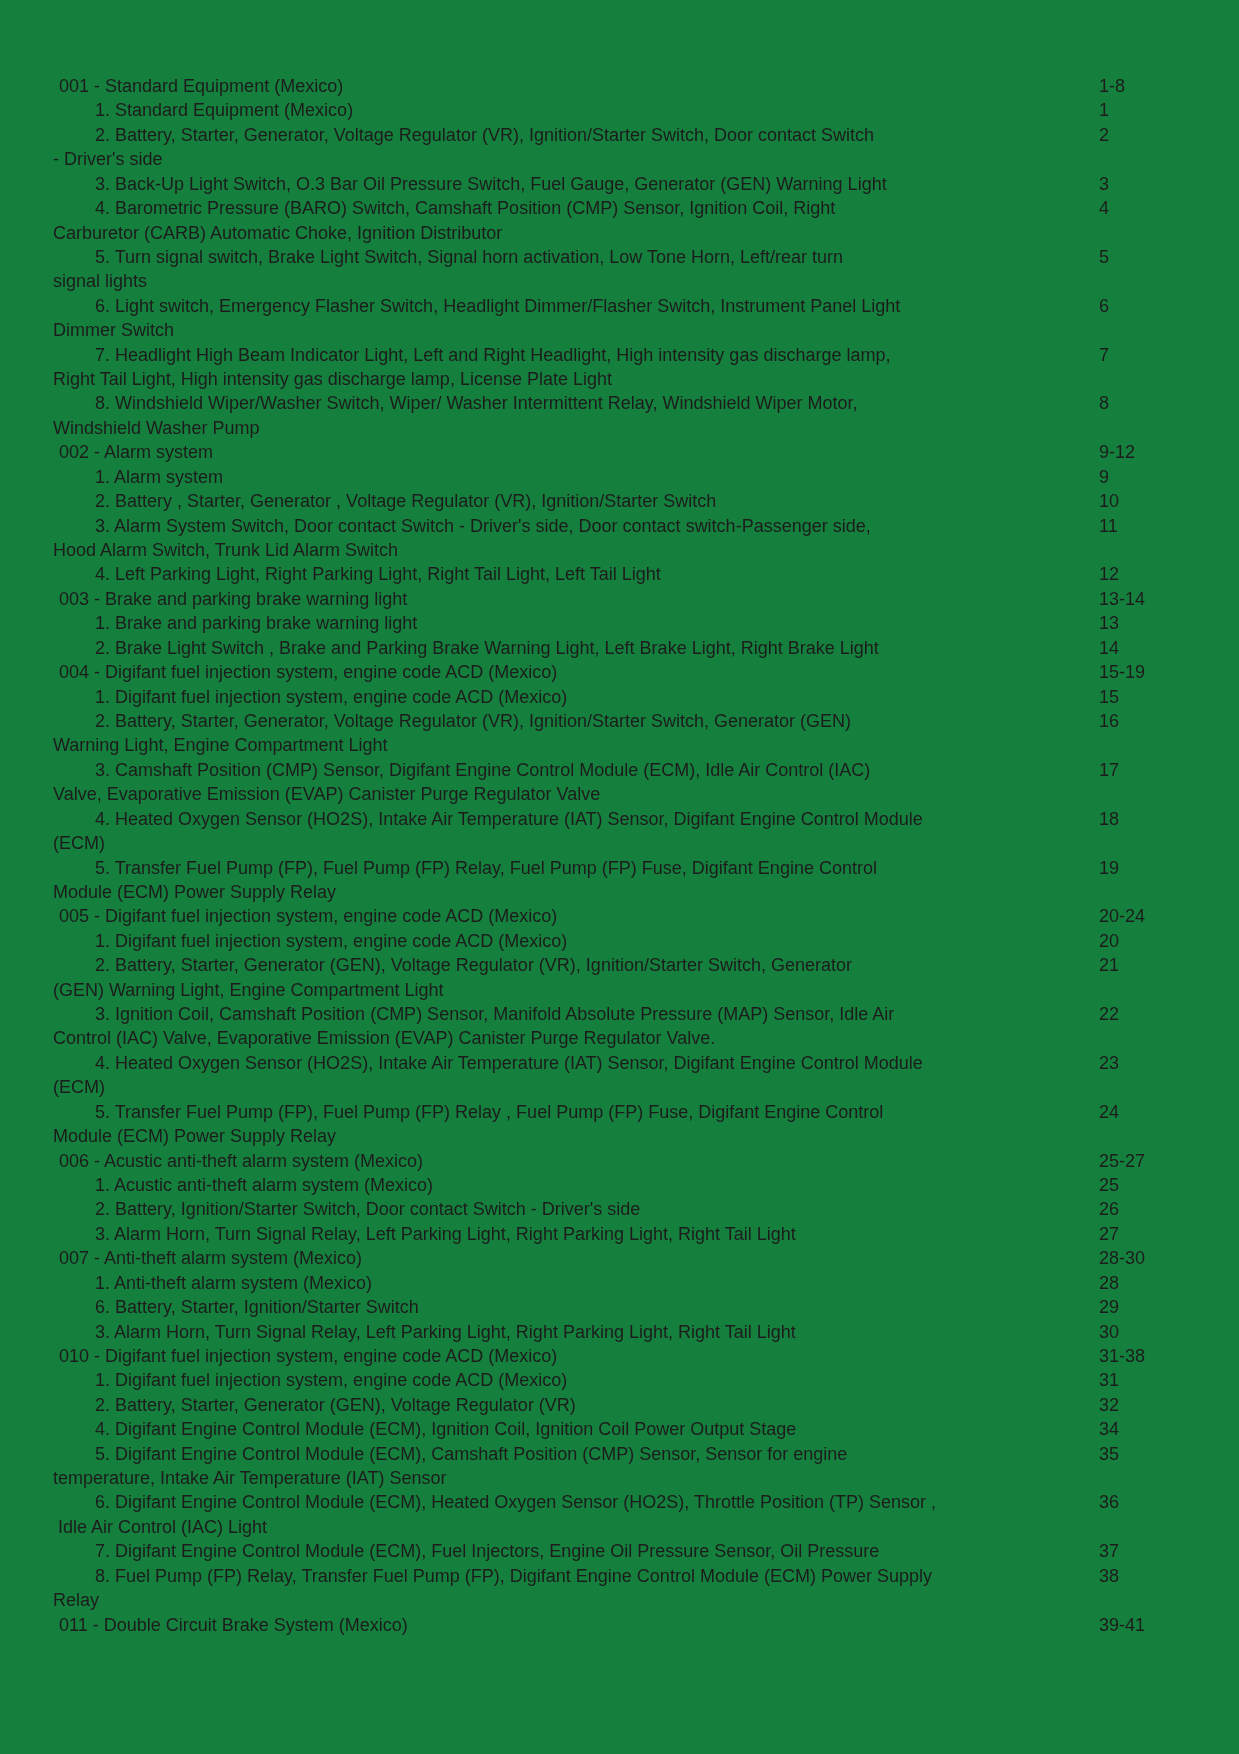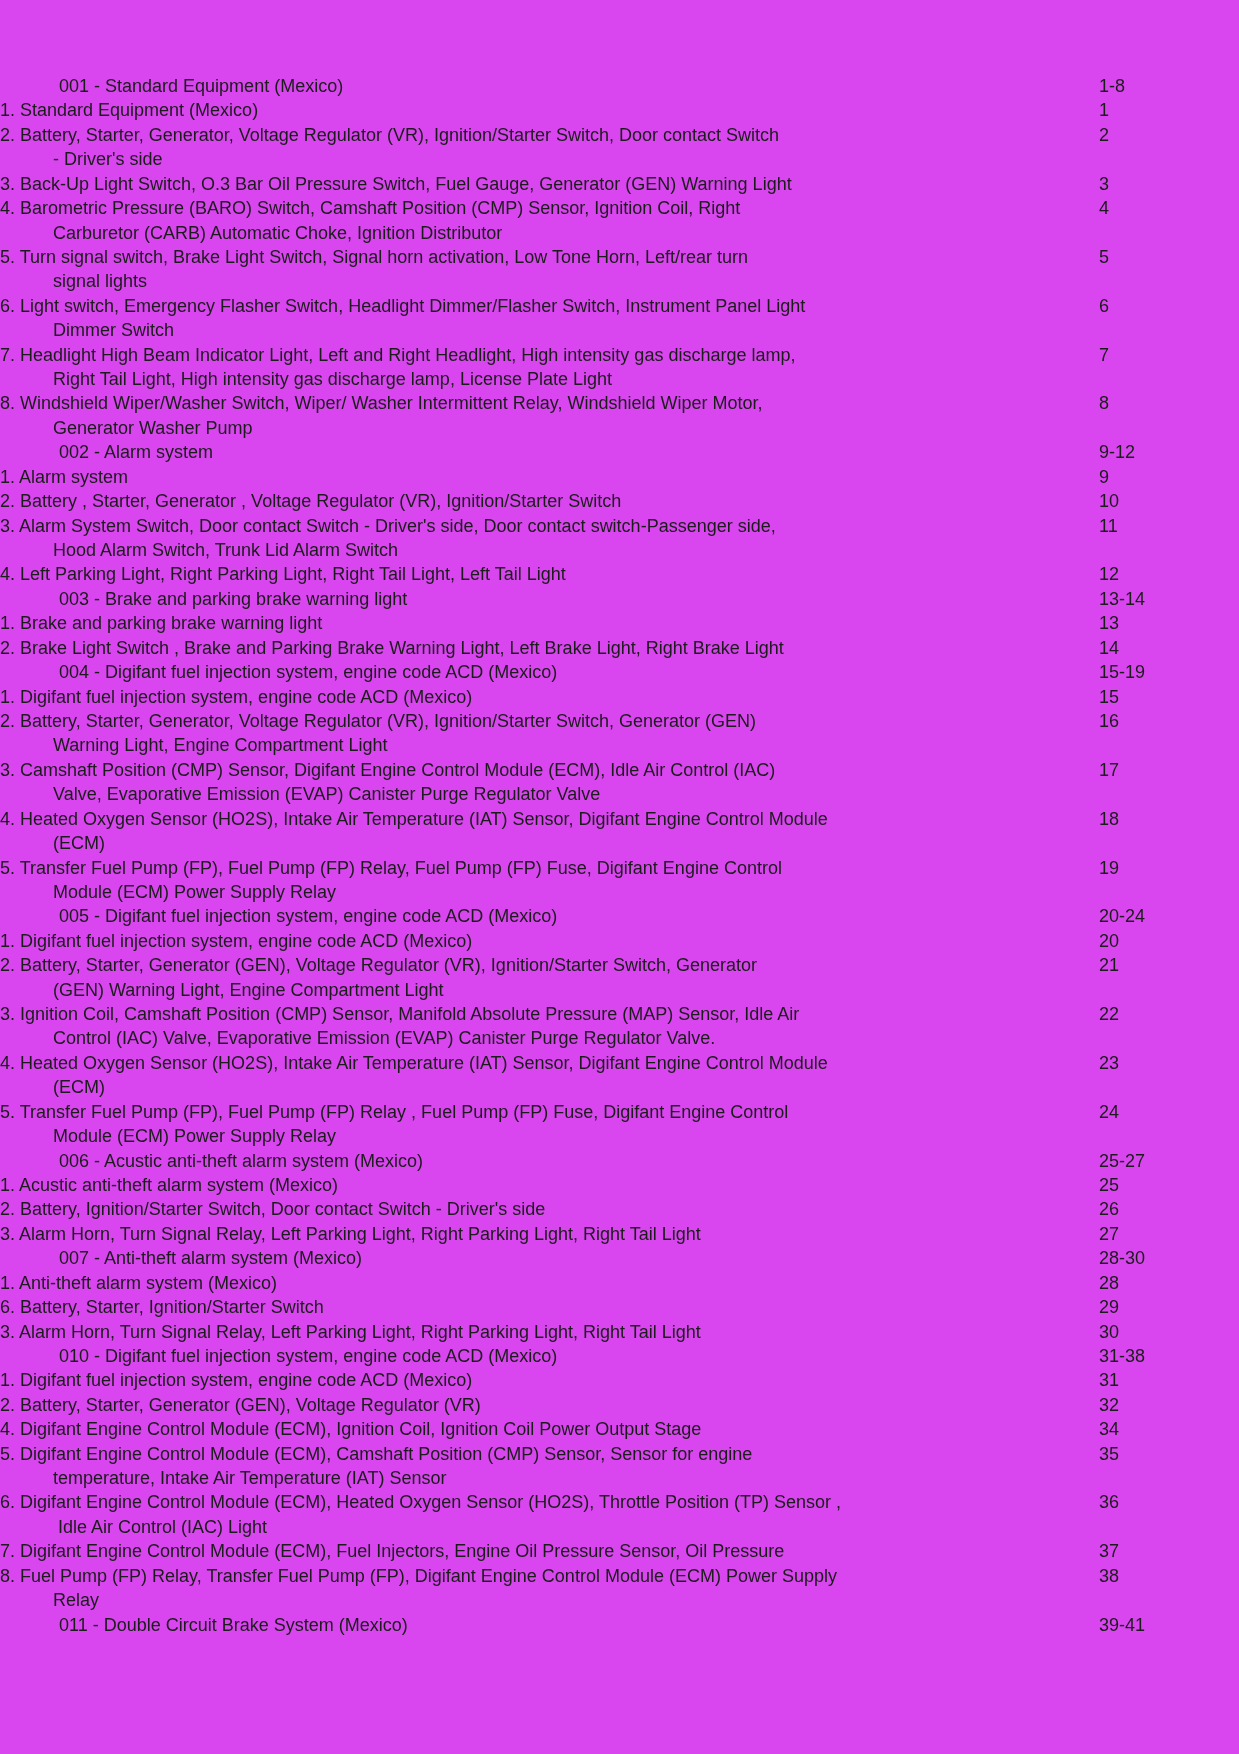--- a/index.html
+++ b/index.html
@@ -1,40 +1,40 @@
 <!DOCTYPE html>
 <html><head>
 <meta charset="utf-8">
 <style>
   html, body { margin: 0; padding: 0; background: #e8e8e8; }
   .page {
     position: relative;
     width: 1239px;
     height: 1754px;
     margin: 0 auto;
-    background: #d946ef;
+    background: #15803d;
     overflow: hidden;
     font-family: "Liberation Sans", "DejaVu Sans", sans-serif;
     font-size: 18px;
     color: #1c1c1c;
   }
   .toc {
     position: absolute;
     top: 74px;
     left: 0;
     right: 0;
   }
   .row { position: relative; }
   .line {
     height: 24.43px;
     line-height: 24.43px;
     white-space: pre;
   }
   .section-label { padding-left: 59px; }
-  .item-line-first { }
+  .item-line-first { padding-left: 95px; }
   .item-line-cont  { padding-left: 53px; }
   .pageno {
     position: absolute;
     top: 0;
     left: 1099px;
     height: 24.43px;
     line-height: 24.43px;
     white-space: pre;
   }
 </style>
@@ -75,21 +75,21 @@
         <div class="line item-line-cont">Dimmer Switch</div>
         <div class="pageno">6</div>
       </div>
       <div class="row item-row">
         <div class="line item-line-first">7. Headlight High Beam Indicator Light, Left and Right Headlight, High intensity gas discharge lamp,</div>
         <div class="line item-line-cont">Right Tail Light, High intensity gas discharge lamp, License Plate Light</div>
         <div class="pageno">7</div>
       </div>
       <div class="row item-row">
         <div class="line item-line-first">8. Windshield Wiper/Washer Switch, Wiper/ Washer Intermittent Relay, Windshield Wiper Motor,</div>
-        <div class="line item-line-cont">Generator Washer Pump</div>
+        <div class="line item-line-cont">Windshield Washer Pump</div>
         <div class="pageno">8</div>
       </div>
       <div class="row section-row">
         <div class="line section-label">002 - Alarm system</div>
         <div class="pageno">9-12</div>
       </div>
       <div class="row item-row">
         <div class="line item-line-first">1. Alarm system</div>
         <div class="pageno">9</div>
       </div>

